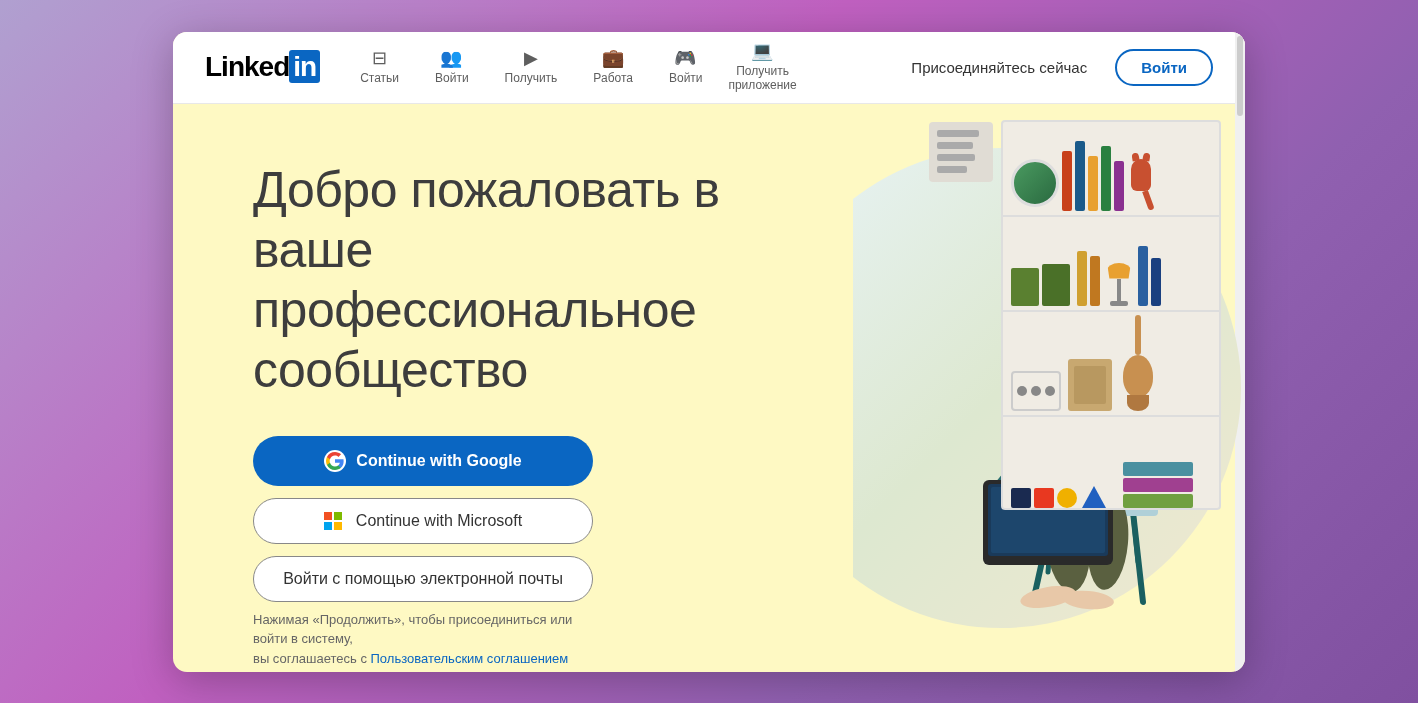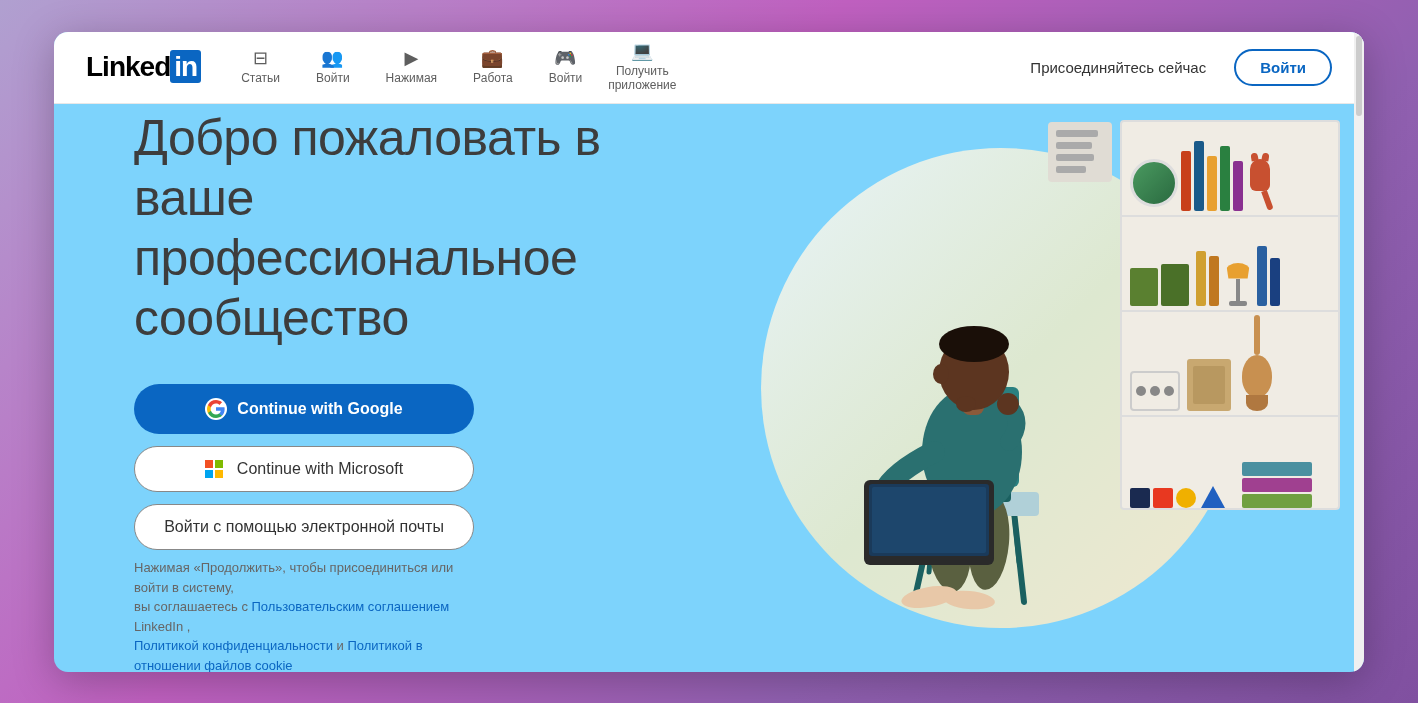--- a/index.html
+++ b/index.html
@@ -7,23 +7,23 @@
       width: 1418px;
       height: 703px;
       background: linear-gradient(135deg, #b0a0d0 0%, #c060c0 40%, #9060b0 70%, #8050a0 100%);
       display: flex;
       align-items: center;
       justify-content: center;
       font-family: -apple-system, BlinkMacSystemFont, 'Segoe UI', Arial, sans-serif;
       overflow: hidden;
     }
     .browser-window {
-      width: 1310px;
+      width: 1072px;
       height: 640px;
-      background: #7dd3fc;
+      background: #fef9c3;
       border-radius: 14px;
       box-shadow: 0 8px 40px rgba(0,0,0,0.25);
       overflow: hidden;
       display: flex;
       flex-direction: column;
       position: relative;
     }
     
     .scrollbar {
       position: absolute;
@@ -123,21 +123,21 @@
       display: flex;
       flex: 1;
       overflow: hidden;
     }
     
     .left-panel {
       flex: 0 0 680px;
       padding: 56px 56px 40px 80px;
       display: flex;
       flex-direction: column;
-      justify-content: center;
+      justify-content: space-between;
     }
     .headline {
       font-size: 50px;
       font-weight: 400;
       color: #3d3d3d;
       line-height: 1.2;
       margin-bottom: 36px;
       letter-spacing: -0.5px;
     }
     .google-btn {
@@ -269,21 +269,21 @@
       <a class="nav-item" href="#">
         <span class="nav-icon">⊟</span>
         <span>Статьи</span>
       </a>
       <a class="nav-item" href="#">
         <span class="nav-icon">👥</span>
         <span>Войти</span>
       </a>
       <a class="nav-item" href="#">
         <span class="nav-icon">▶</span>
-        <span>Нажимая</span>
+        <span>Получить</span>
       </a>
       <a class="nav-item" href="#">
         <span class="nav-icon">💼</span>
         <span>Работа</span>
       </a>
       <a class="nav-item" href="#">
         <span class="nav-icon">🎮</span>
         <span>Войти</span>
       </a>
       <a class="nav-item" href="#" style="max-width:80px;text-align:center;">

